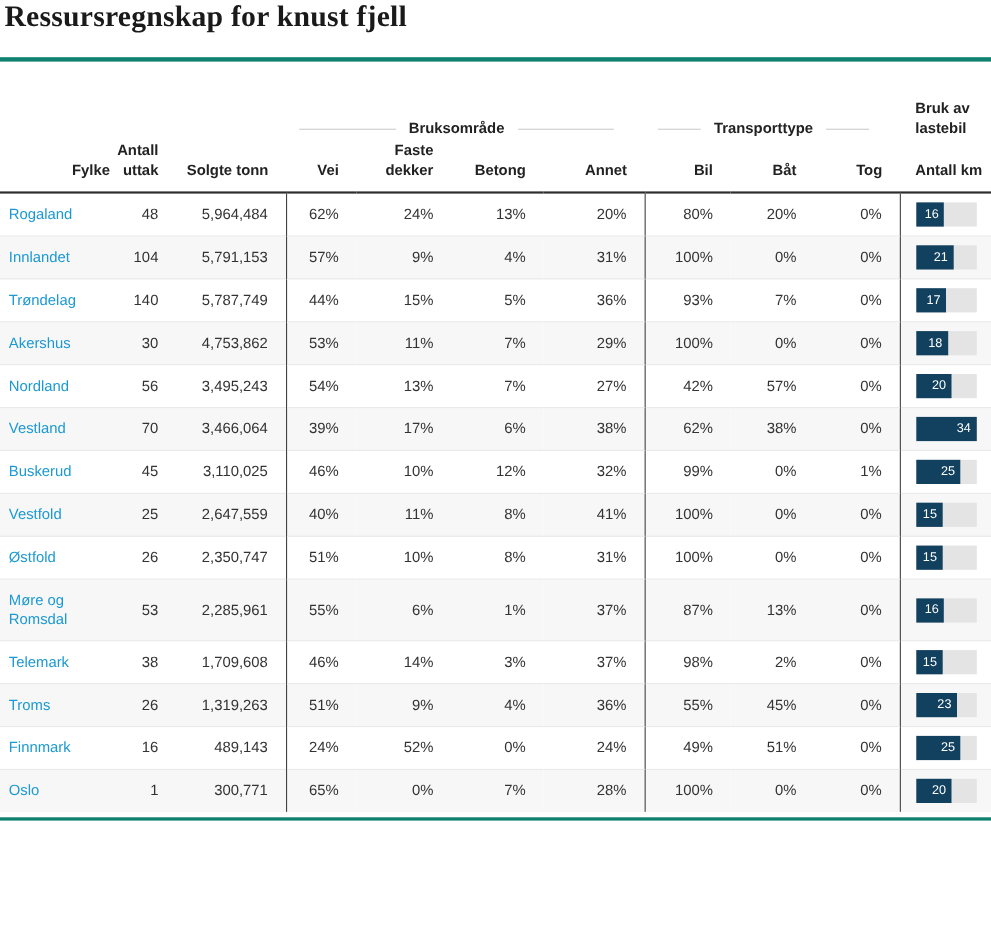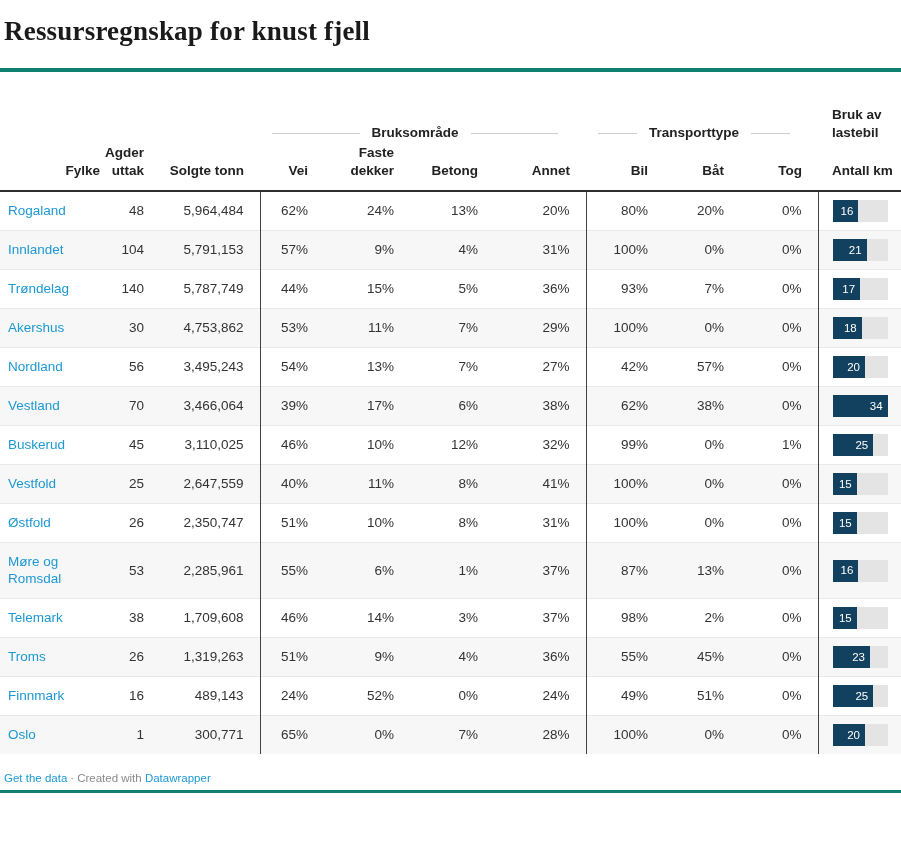--- a/index.html
+++ b/index.html
@@ -5,21 +5,21 @@
   * { box-sizing: border-box; }
   html, body { margin: 0; padding: 0; background: #fff; }
   body {
     width: 901px; height: 842px;
     font-family: "Liberation Sans", sans-serif;
     color: #333;
   }
   .page { width: 901px; height: 842px; position: relative; overflow: hidden; }
 
   h1.title {
-    margin: 16px 0 0 4px;
+    margin: 0 0 0 4px;
     font-family: "Liberation Serif", serif;
     font-weight: 700;
     font-size: 27px;
     letter-spacing: 0.2px;
     color: #1a1a1a;
   }
   .rule-top { height: 4px; background: #0e8170; margin-top: 21px; width: 901px; }
   .rule-bottom { height: 3px; background: #0e8170; margin-top: 5px; width: 901px; }
 
   table.dw {
@@ -142,21 +142,21 @@
           <div class="gwrap">
             <span class="gline"></span>
             <span class="gtext">Transporttype</span>
             <span class="gline"></span>
           </div>
         </th>
         <th class="g-last">Bruk av lastebil</th>
       </tr>
       <tr class="cols-row">
         <th class="left">Fylke</th>
-        <th class="num">Agder uttak</th>
+        <th class="num">Antall uttak</th>
         <th class="num">Solgte tonn</th>
         <th class="num">Vei</th>
         <th class="num">Faste dekker</th>
         <th class="num">Betong</th>
         <th class="num">Annet</th>
         <th class="num">Bil</th>
         <th class="num">Båt</th>
         <th class="num">Tog</th>
         <th class="left-km">Antall km</th>
       </tr>
@@ -424,20 +424,16 @@
         <div class="bartrack">
           <div class="barfill" style="width: 59%;">
             <span class="barlabel">20</span>
           </div>
         </div>
       </td>
     </tr>
       </tbody>
   </table>
 
-  <div class="footer">
-    <a href="#">Get the data</a><span class="sep">·</span><span>Created with</span>
-    <a href="#">Datawrapper</a>
-  </div>
 
   <div class="rule-bottom"></div>
 
 </div>
 
 </body></html>

